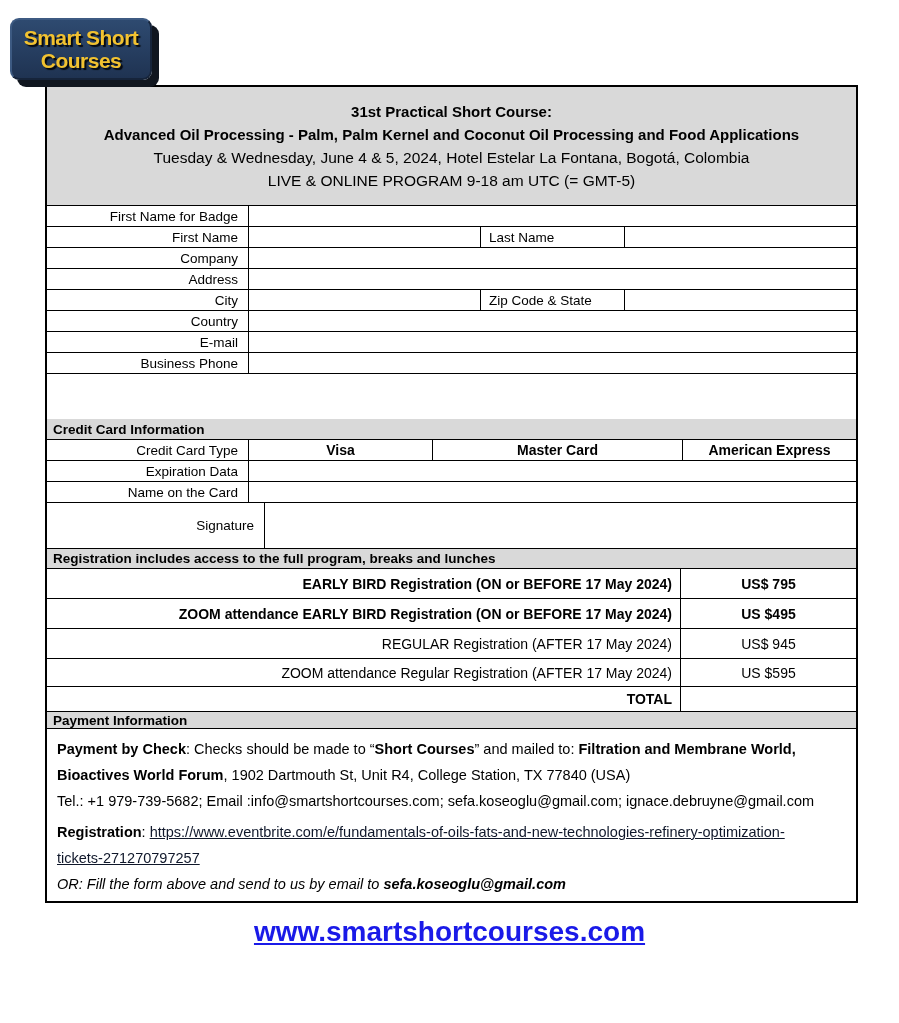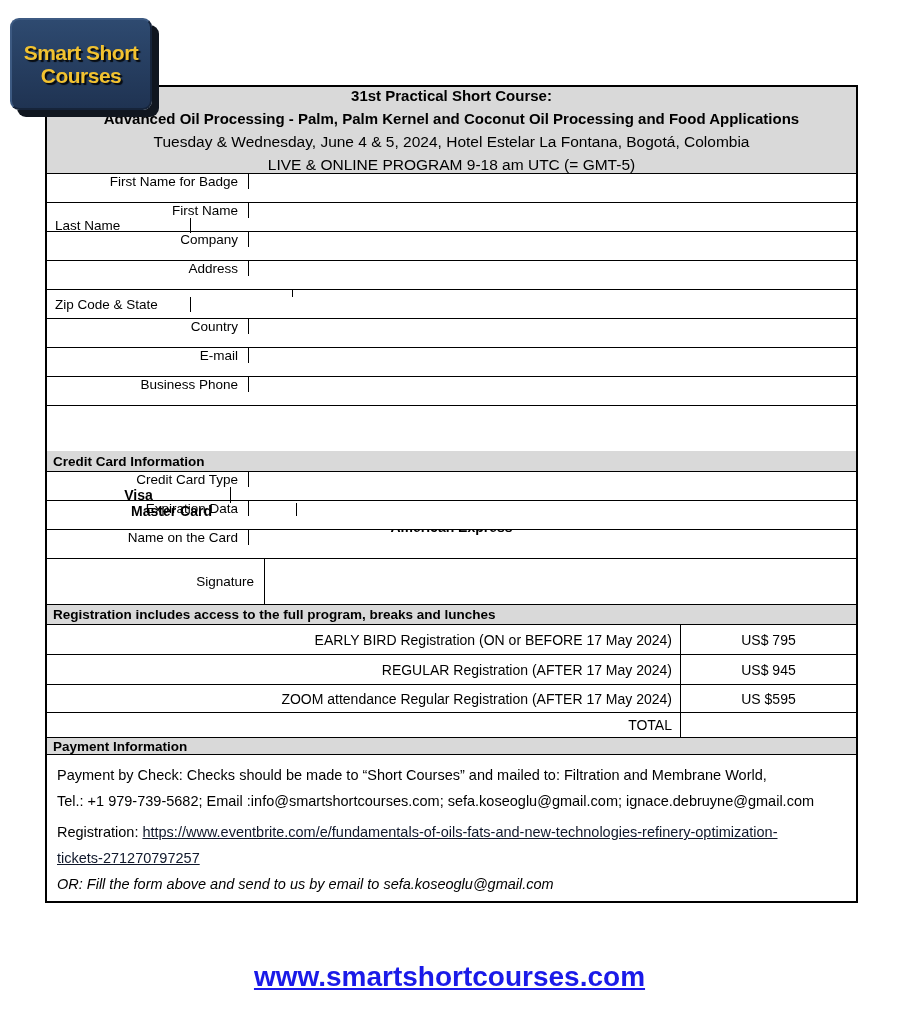--- a/index.html
+++ b/index.html
@@ -1,21 +1,21 @@
 <!DOCTYPE html>
 <html><head>
 <meta charset="utf-8">
 <style>
   * { margin:0; padding:0; box-sizing:border-box; }
   body { background:#fff; font-family:"Liberation Sans", sans-serif; color:#000; }
   .page { position:relative; width:899px; height:1023px; background:#ffffff; overflow:hidden; }
 
   
   .logo {
-    position:absolute; left:10px; top:18px; width:142px; height:92px;
+    position:absolute; left:10px; top:18px; width:142px; height:62px;
     background:linear-gradient(#2e4a70, #1f3352);
     border:2px solid #3d5a82; border-right-color:#16243a; border-bottom-color:#16243a;
     border-radius:9px;
     box-shadow:7px 7px 0 0 #10161f;
     display:flex; flex-direction:column; align-items:center; justify-content:center;
     z-index:5;
   }
   .logo .l1, .logo .l2 {
     font-weight:bold; font-size:21px; line-height:23px; letter-spacing:-0.5px;
     color:#f2c230; text-shadow:2px 2px 1px rgba(0,0,0,0.85);
@@ -23,28 +23,28 @@
 
   
   .form-table {
     position:absolute; left:45px; top:85px; width:813px;
     border:2px solid #000; background:#fff;
   }
   .row { display:flex; border-bottom:1px solid #000; align-items:stretch; }
   .row:last-child { border-bottom:none; }
 
   .hdr-block {
-    height:87px; background:#d9d9d9; text-align:center;
+    height:119px; background:#d9d9d9; text-align:center;
     display:flex; flex-direction:column; justify-content:center;
     padding:20px 8px; border-bottom:1px solid #000;
   }
   .hdr-block .b { font-weight:bold; font-size:15px; line-height:23px; }
   .hdr-block .n { font-weight:normal; font-size:15.5px; line-height:23px; }
 
-  .r29 { height:29px;flex-direction:column; }
+  .r29 { height:21px; }
   .r30 { height:30px; }
   .r28 { height:28px; }
   .r25 { height:25px; }
   .r46 { height:46px;padding-left:16px; }
 
   .label-cell {
     width:202px; border-right:1px solid #000;
     display:flex; align-items:center; justify-content:flex-end;
     padding-right:10px; font-size:13.5px;
   }
@@ -68,29 +68,29 @@
   .cc-visa { width:184px; } .cc-mc { width:250px; } .cc-amex { flex:1; border-right:none; }
 
   .price-desc {
     width:634px; border-right:1px solid #000;
     display:flex; align-items:center; justify-content:flex-end;
     padding-right:8px; font-size:14px;
   }
   .price-val {
     flex:1; display:flex; align-items:center; justify-content:center; font-size:14px;
   }
-  .bold { font-weight:normal; }
+  .bold { font-weight:bold; }
 
   .payment-box { padding:7px 26px 4px 10px; font-size:14.5px; line-height:26px; }
   .payment-box .gap { height:5px; }
   .link { color:#0f172a; text-decoration:underline; cursor:pointer; }
   .italic { font-style:italic; }
 
   .footer-link {
-    position:absolute; left:0; top:961px; width:899px; text-align:center;
+    position:absolute; left:0; top:916px; width:899px; text-align:center;
     font-weight:bold; font-size:28px; color:#1a1ae8; text-decoration:underline;
     cursor:pointer;
   }
 </style>
 </head>
 <body>
 
 <div class="page">
 
   <div class="logo">
@@ -124,20 +124,21 @@
       <div class="label-cell">Company</div>
       <div class="input-cell"></div>
     </div>
 
     <div class="row r29">
       <div class="label-cell">Address</div>
       <div class="input-cell"></div>
     </div>
 
     <div class="row r29">
+      <div class="label-cell">City</div>
       <div class="input-cell mid-input"></div>
       <div class="sub-label">Zip Code &amp; State</div>
       <div class="input-cell"></div>
     </div>
 
     <div class="row r29">
       <div class="label-cell">Country</div>
       <div class="input-cell"></div>
     </div>
 
@@ -176,37 +177,42 @@
       <div class="input-cell"></div>
     </div>
 
     <div class="section-bar">Registration includes access to the full program, breaks and lunches</div>
 
     <div class="row r30">
       <div class="price-desc bold">EARLY BIRD Registration (ON or BEFORE 17 May 2024)</div>
       <div class="price-val bold">US$ 795</div>
     </div>
     <div class="row r30">
+      <div class="price-desc bold">ZOOM attendance EARLY BIRD Registration (ON or BEFORE 17 May 2024)</div>
+      <div class="price-val bold">US $495</div>
+    </div>
+    <div class="row r30">
       <div class="price-desc">REGULAR Registration (AFTER 17 May 2024)</div>
       <div class="price-val">US$ 945</div>
     </div>
     <div class="row r28">
       <div class="price-desc">ZOOM attendance Regular Registration (AFTER 17 May 2024)</div>
       <div class="price-val">US $595</div>
     </div>
 
     <div class="row r25">
       <div class="price-desc bold">TOTAL</div>
       <div class="price-val"></div>
     </div>
 
     <div class="section-bar bar19">Payment Information</div>
 
     <div class="payment-box">
       <div><span class="bold">Payment by Check</span><span>: Checks should be made to “</span><span class="bold">Short Courses</span><span>” and mailed to:  </span><span class="bold">Filtration and Membrane World,</span></div>
+      <div><span class="bold">Bioactives World Forum</span><span>, 1902 Dartmouth St, Unit R4, College Station, TX 77840 (USA)</span></div>
       <div>Tel.: +1 979-739-5682; Email :info@smartshortcourses.com; sefa.koseoglu@gmail.com; ignace.debruyne@gmail.com</div>
       <div class="gap"></div>
       <div><span class="bold">Registration</span><span>: </span><span class="link">https://www.eventbrite.com/e/fundamentals-of-oils-fats-and-new-technologies-refinery-optimization-</span></div>
       <div><span class="link">tickets-271270797257</span></div>
       <div class="italic"><span>OR: Fill the form above and send to us by email to </span><span class="bold">sefa.koseoglu@gmail.com</span></div>
     </div>
 
   </div>
 
   <div class="footer-link">www.smartshortcourses.com</div>

